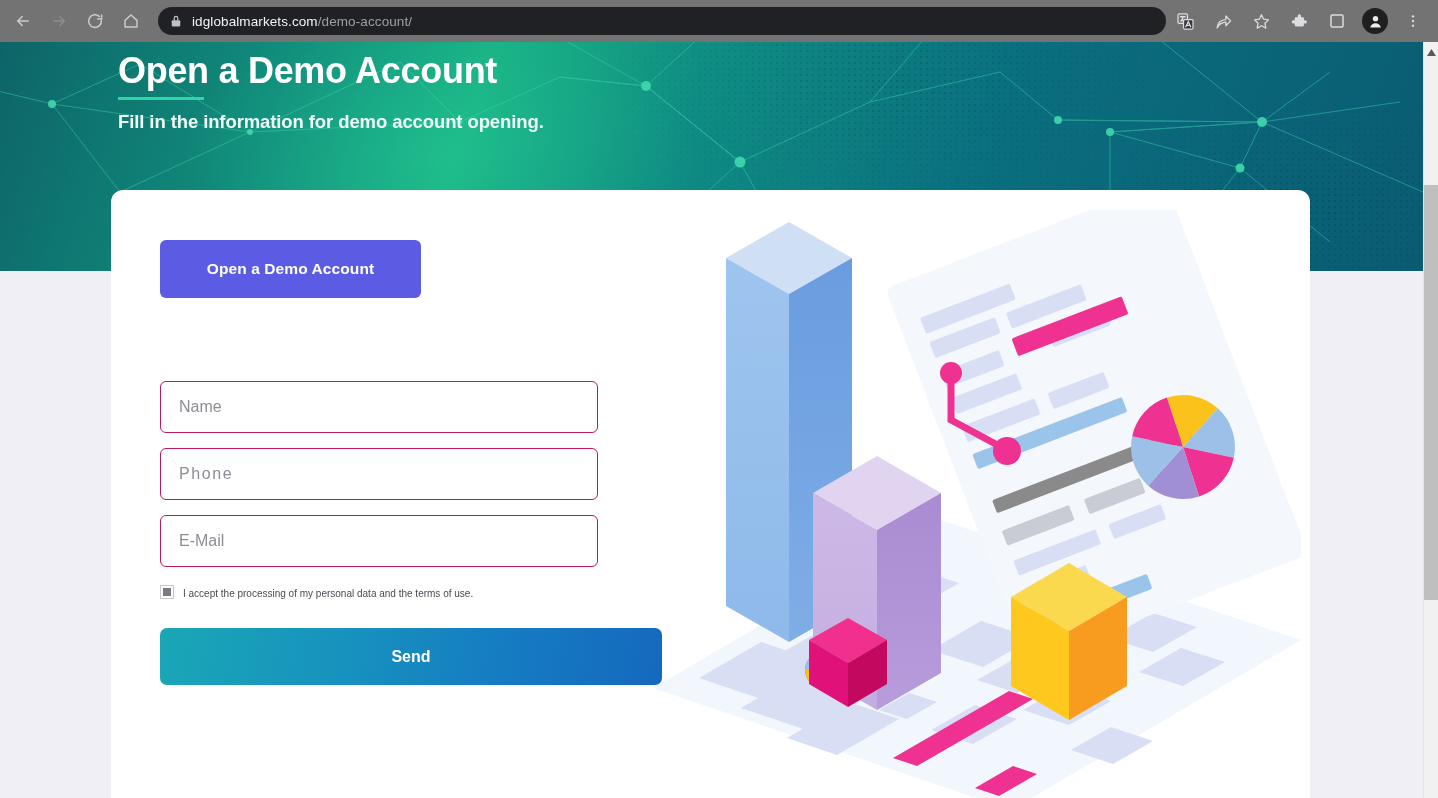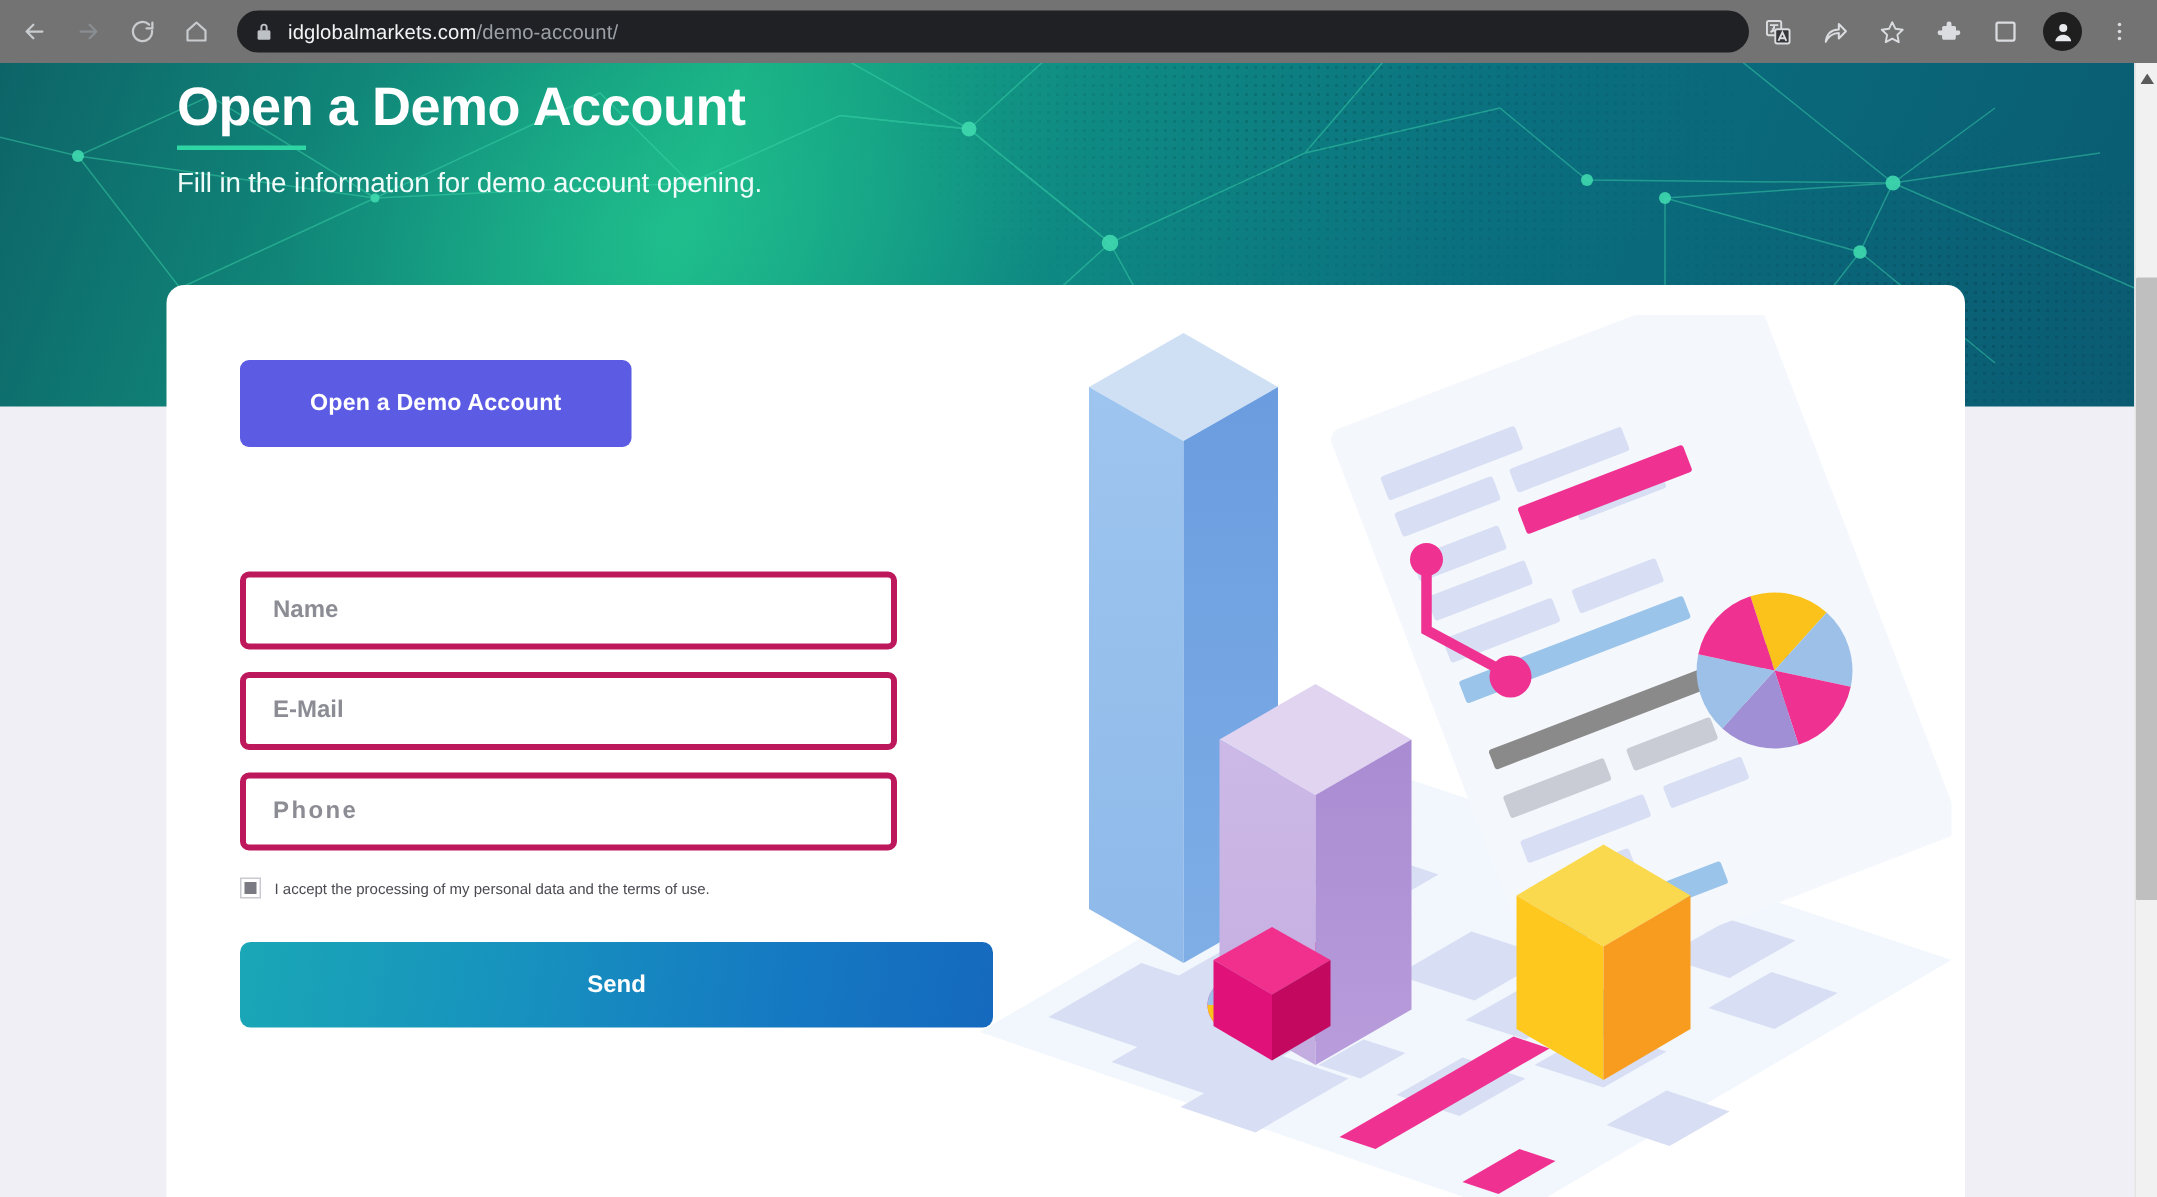--- a/index.html
+++ b/index.html
@@ -100,21 +100,21 @@
   #hero-text { position: absolute; left: 118px; top: 5px; }
   #hero-title {
     font-size: 36px; font-weight: 700; color: #FFFFFF;
     letter-spacing: -.3px; line-height: 48px;
   }
   #hero-rule {
     width: 86px; height: 3px; background: #2ED6A4;
     margin-top: 2px; margin-bottom: 11px;
   }
   #hero-sub {
-    font-size: 18.5px; color: #EFFBF8; font-weight: 400;
+    font-size: 18.5px; color: #EFFBF8; font-weight: 700;
     letter-spacing: -.1px;
   }
 
   
   #card {
     position: absolute; left: 111px; top: 148px;
     width: 1199px; height: 640px;
     background: #FFFFFF;
     border-radius: 12px;
   }
@@ -128,28 +128,27 @@
     background: #5B5BE4;
     border: none; border-radius: 6px;
     color: #FFFFFF; font-size: 15.5px; font-weight: 700;
     font-family: "Liberation Sans", sans-serif;
     letter-spacing: .1px; cursor: pointer;
   }
 
   #fields { margin-top: 83px; }
   .field {
     display: block; width: 438px; height: 52px;
-    border: 4px solid #be185d; border-radius: 6px;
+    border: 1px solid #be185d; border-radius: 6px;
     background: #FFFFFF;
     padding: 0 18px;
     font-family: "Liberation Sans", sans-serif;
     font-size: 16px; color: #444;
     margin-bottom: 15px;
     outline: none;
-    font-weight: bold;
   }
   .field::placeholder { color: #8C8C94; opacity: 1; }
   #phone-field::placeholder { letter-spacing: 1.6px; }
 
   #consent-row {
     display: flex; align-items: flex-start;
     width: 438px; margin-top: 4px;
   }
   #consent-checkbox {
     flex: 0 0 auto;
@@ -330,22 +329,22 @@
   </div>
 
   <div id="card">
 
     <div id="form-col">
 
       <button id="open-demo-account-button">Open a Demo Account</button>
 
       <div id="fields">
         <input class="field" id="name-field" type="text" placeholder="Name" style="">
+        <input class="field" id="phone-field" type="text" placeholder="Phone" style="">
         <input class="field" id="email-field" type="text" placeholder="E-Mail" style="">
-        <input class="field" id="phone-field" type="text" placeholder="Phone" style="">
       </div>
 
       <div id="consent-row">
         <div id="consent-checkbox"></div>
         <div id="consent-label">I accept the processing of my personal data and the terms of use.</div>
       </div>
 
       <button id="send-button">Send</button>
     </div>
 

